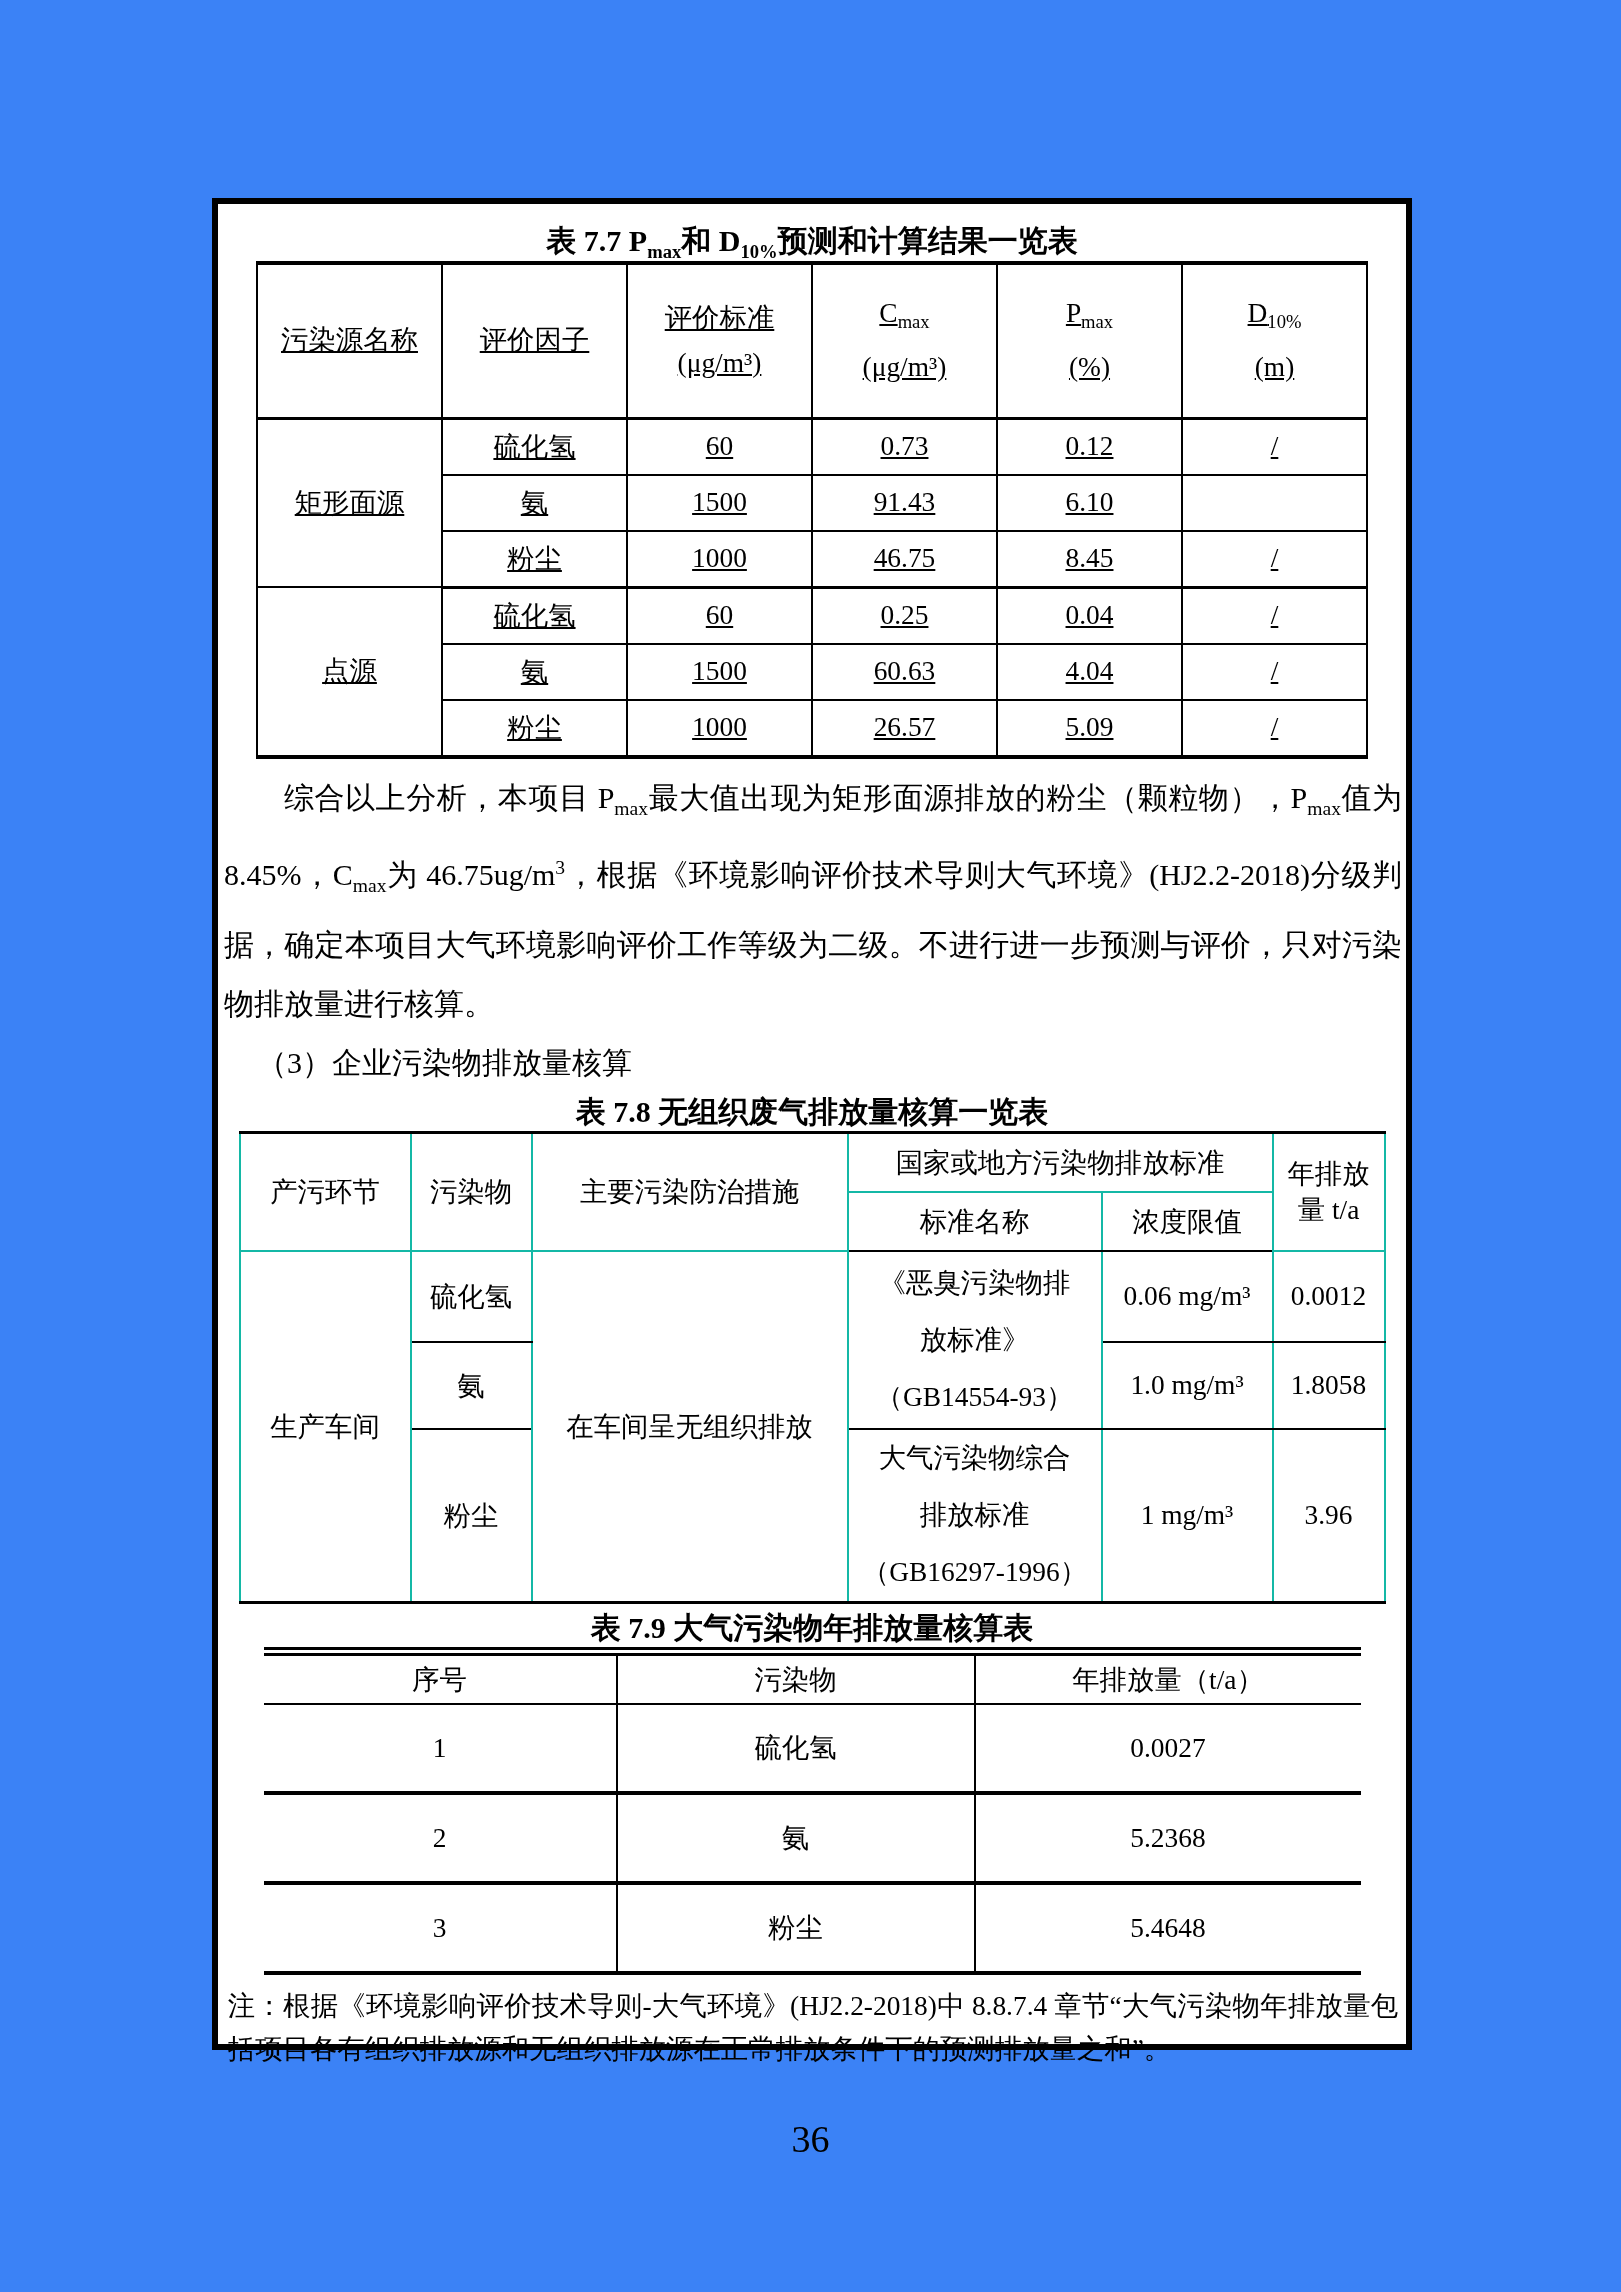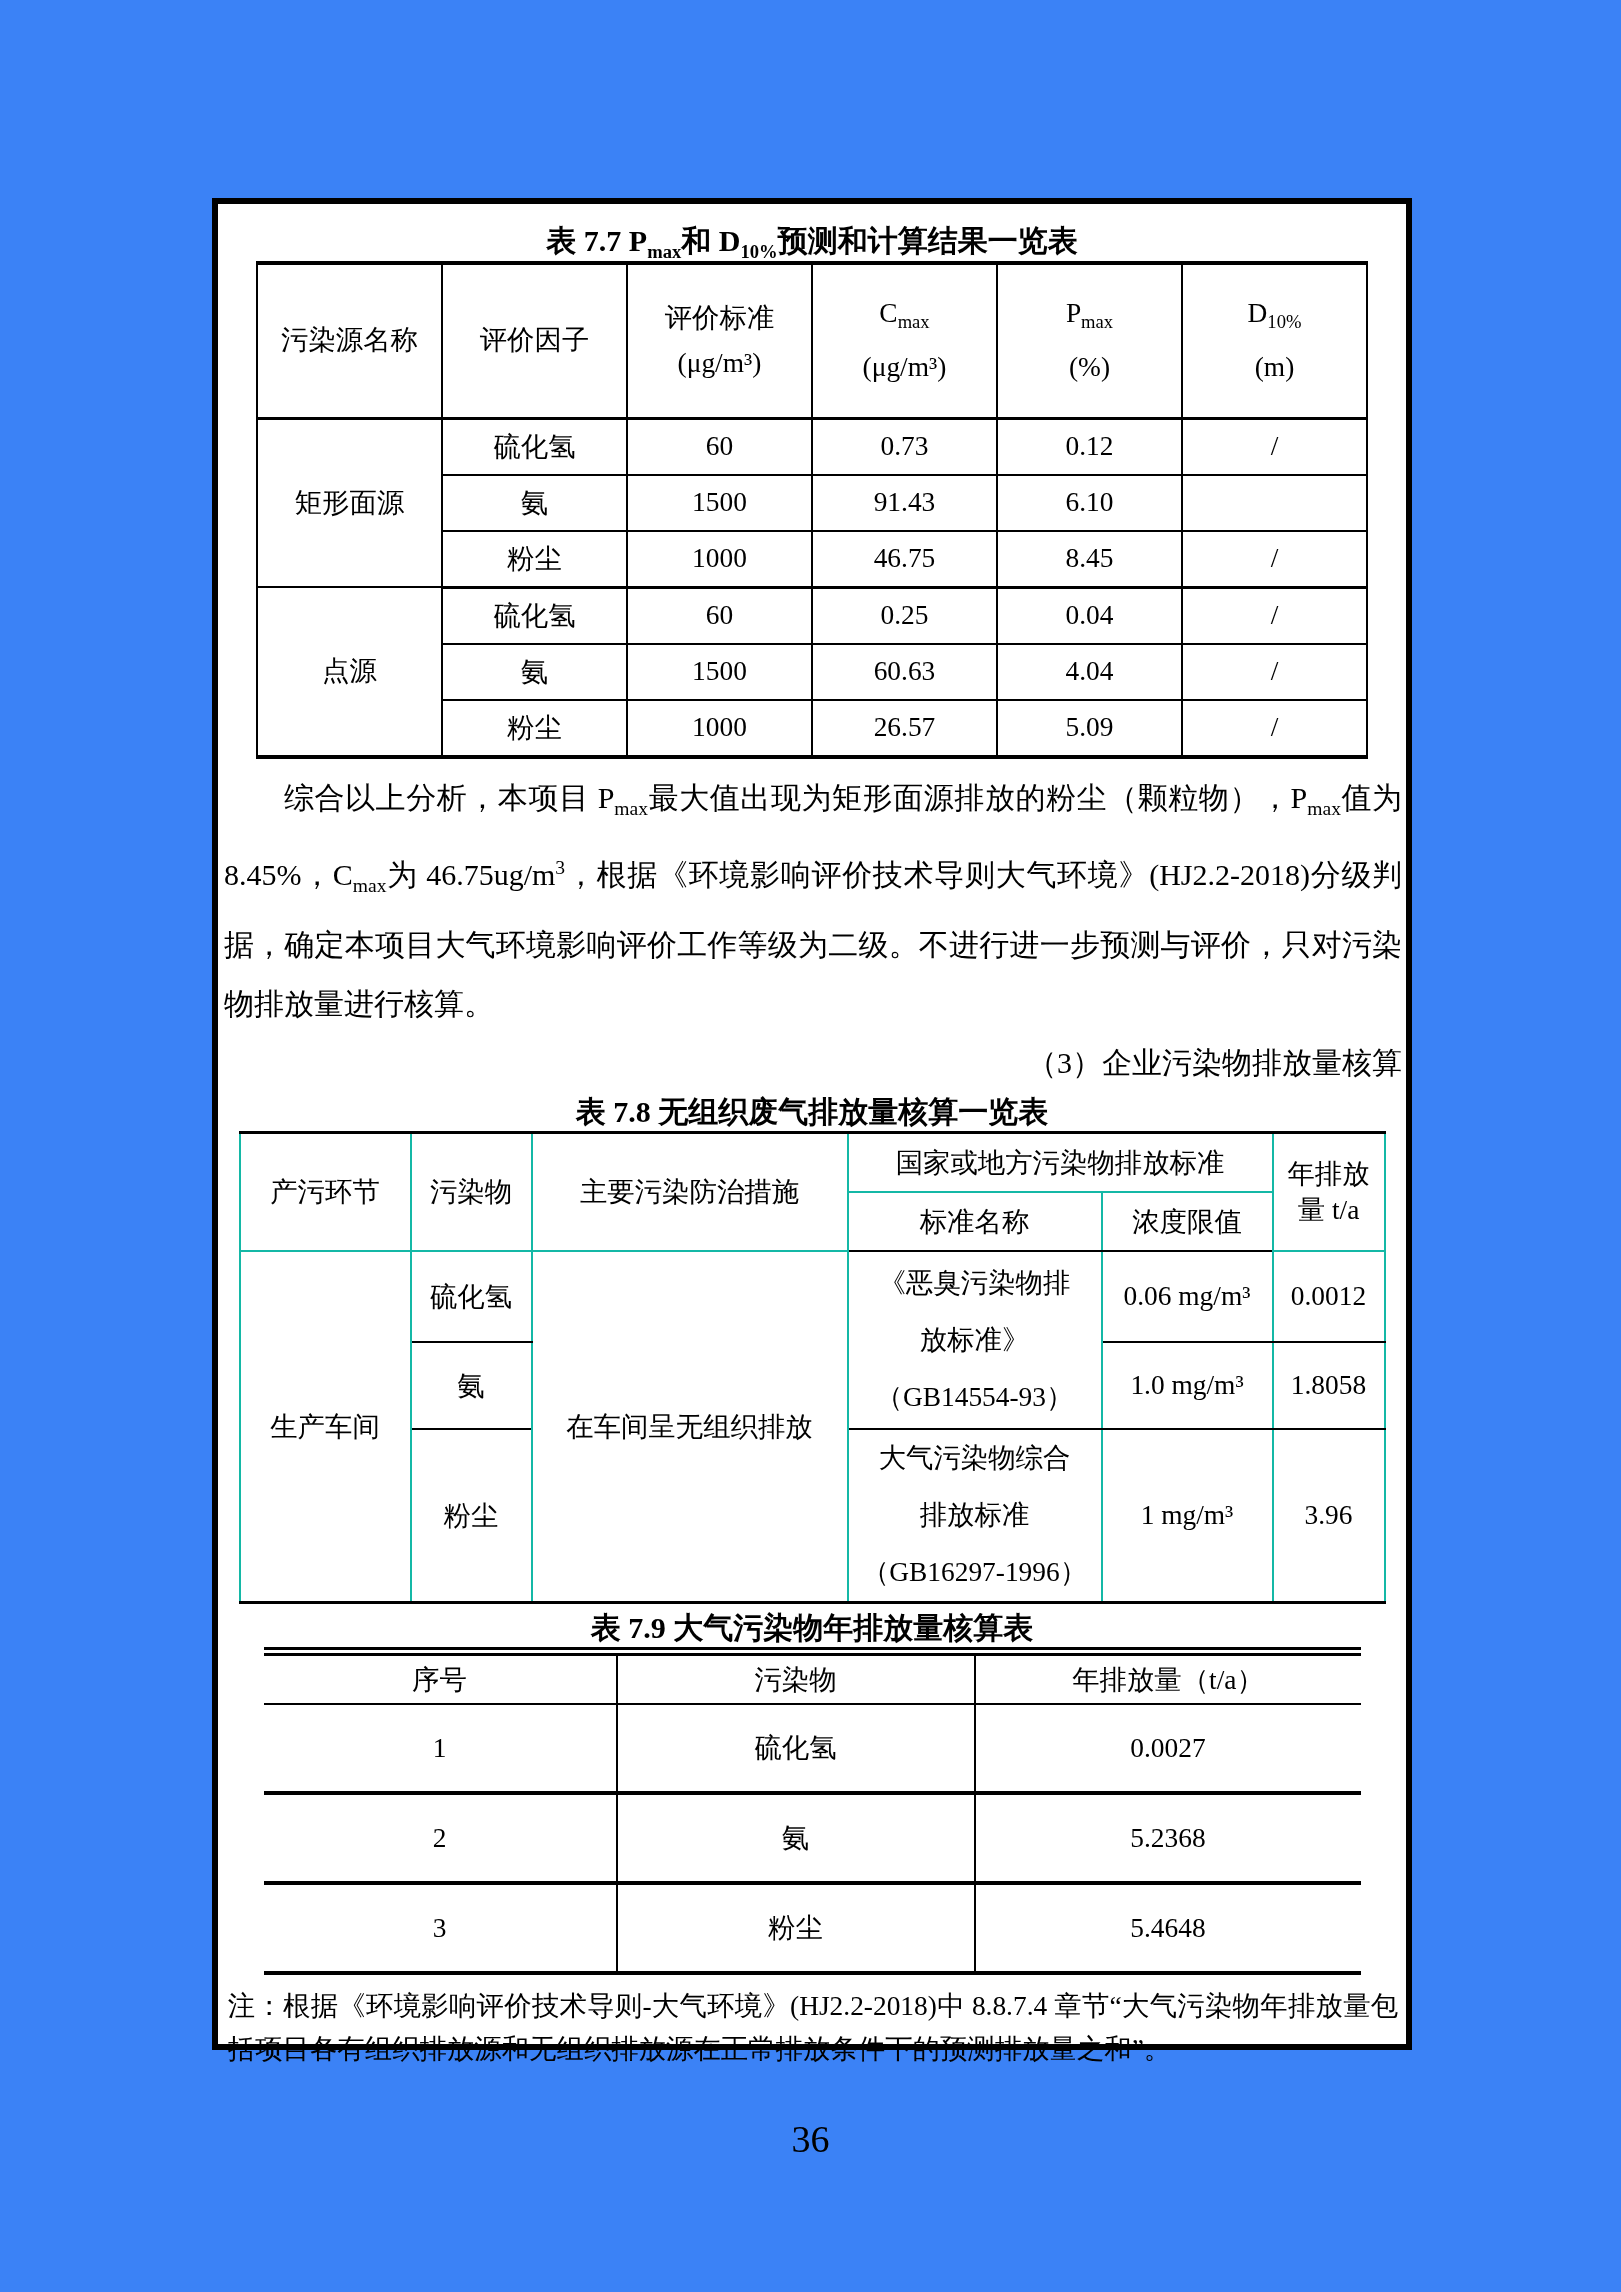--- a/index.html
+++ b/index.html
@@ -21,36 +21,36 @@
   #t77-title { margin-top:15.7px; height:41px; line-height:41px; }
   #t78-title { height:39px; line-height:39px; }
   #t79-title { margin-top:3.9px; height:39px; line-height:39px; }
   .t-title sub { font-size:18.6px; }
 
   table { border-collapse:collapse; table-layout:fixed; }
   th { font-weight:normal; }
   th,td { text-align:center; vertical-align:middle; padding:0; font-size:27.4px; overflow:hidden; }
 
   
-  #table77 { width:1111px; margin:0 auto; border-top:4.9px solid #000; border-bottom:4.9px solid #000; }
+  #table77 { width:1111px; margin:0 auto; border-top:4.9px solid #000; border-bottom:4.9px solid #000;text-decoration:underline; }
   #table77 th, #table77 td { border:2px solid #000; }
   #table77 tr.hdr th { height:152px; border-bottom:3.9px solid #000; }
   #table77 tr.hdr .hline { line-height:45px; }
   #table77 sub { font-size:18.6px; }
   #table77 tr.data td { height:54px; }
   #table77 tr.gsep td { border-bottom:3.9px solid #000; }
 
   
   .para {
     margin:9.8px 3.9px 0 5.9px;
     font-size:30px; line-height:59px;
     text-align:justify; text-indent:2em;
   }
   .para sub, .para sup { font-size:19.6px; }
-  .item3 { margin:0 3.9px 0 5.9px; font-size:30px; line-height:59px; text-indent:1.1em;text-align:right; }
+  .item3 { margin:0 3.9px 0 5.9px; font-size:30px; line-height:59px; text-indent:1.1em; }
 
   
   #table78 { width:1143px; margin:0 auto; border-top:3.9px solid #000; border-bottom:3.9px solid #000; }
   #table78 th, #table78 td { border:2px solid #14b8a6;margin-left:18px; }
   #table78 tr.h1 th { height:57px; }
   #table78 tr.h2 th { height:57px; border-bottom:2.9px solid #000; }
   #table78 tr.b1 td { height:89px; }
   #table78 tr.b2 td { height:85px; }
   #table78 tr.b3 td { height:163px;border-radius:19px; }
   #table78 td.sep { border-bottom:2.9px solid #000; }

